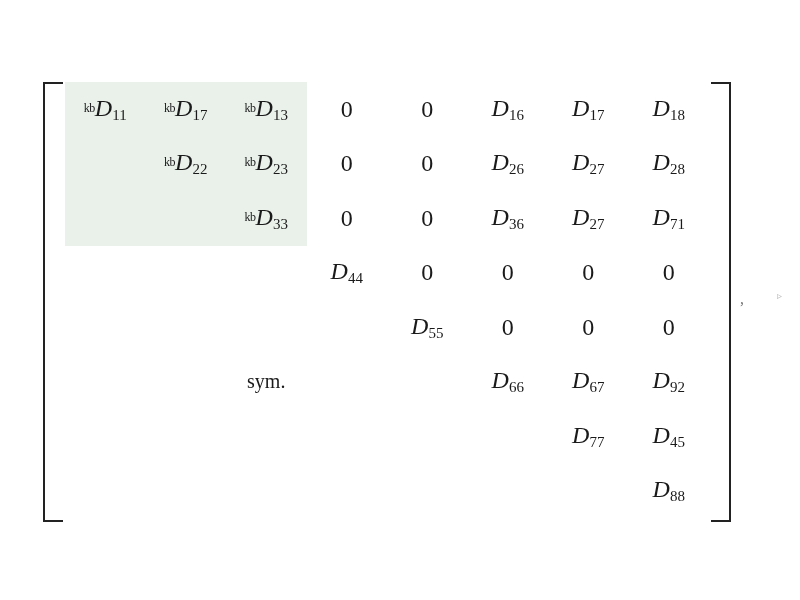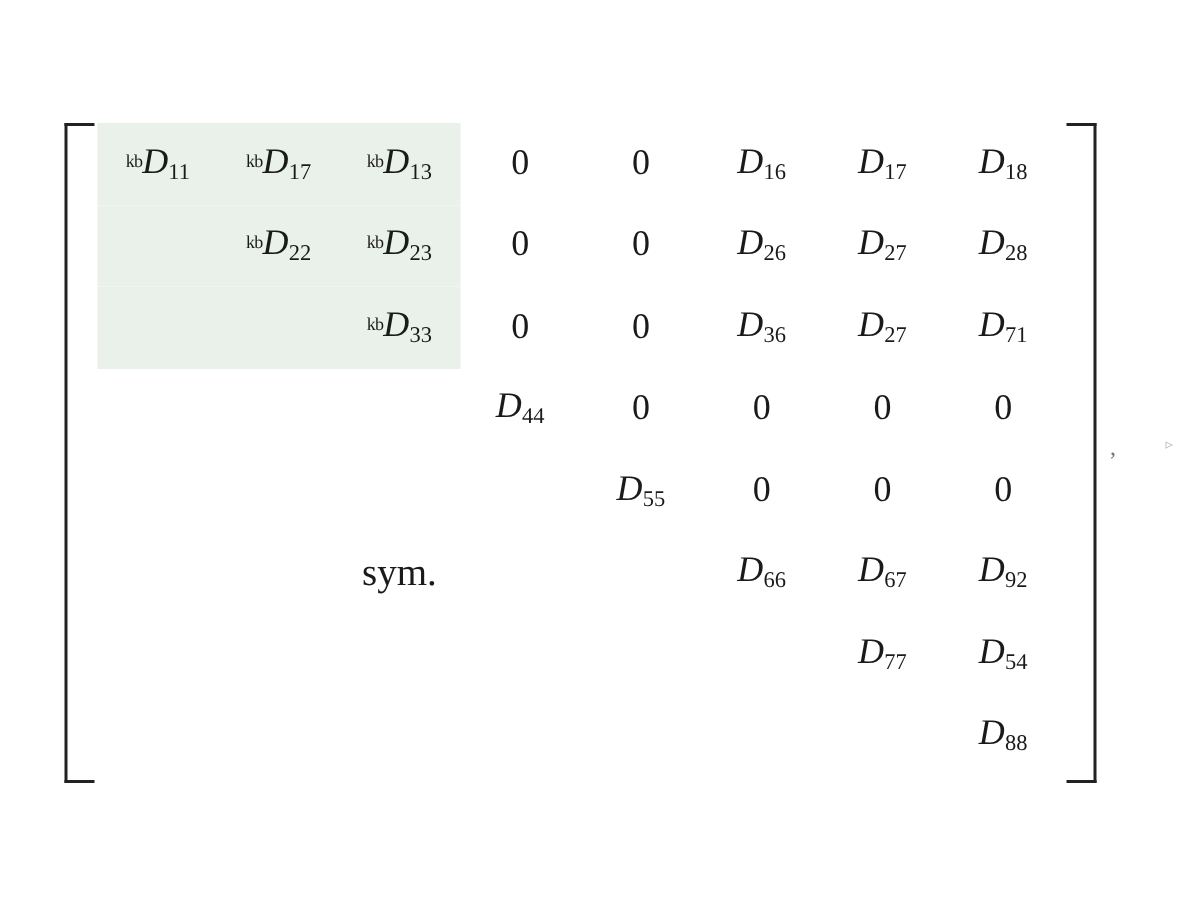--- a/index.html
+++ b/index.html
@@ -11,21 +11,21 @@
   .bracket.left{left:-22px;border-left:2px solid #222;}
   .bracket.right{right:-22px;border-right:2px solid #222;}
   table{border-collapse:collapse;width:100%;height:100%;table-layout:fixed;}
   td{text-align:center;vertical-align:middle;font-size:24px;font-style:italic;
      height:54px;width:80px;padding:0;}
   td.hl{background:#e9f1ea;}
   .pre{font-size:12px;font-style:normal;vertical-align:4px;letter-spacing:-0.5px;}
   .var{}
   .sub{font-size:15px;font-style:normal;vertical-align:-4px;}
   .zero{font-style:normal;}
-  .sym{font-style:normal;font-size:26px;}
+  .sym{font-style:normal;font-size:20px;}
   .comma{position:absolute;right:56px;top:290px;font-size:16px;color:#777;}
   .caret{position:absolute;right:18px;top:290px;font-size:10px;color:#bbb;}
 </style>
 </head>
 <body>
 
 <div class="stage">
   <div class="matrix">
     <div class="bracket left"></div>
     <div class="bracket right"></div>
@@ -92,21 +92,21 @@
             <td><span class="var">D</span><span class="sub">92</span></td>
           </tr>
           <tr>
             <td></td>
             <td></td>
             <td></td>
             <td></td>
             <td></td>
             <td></td>
             <td><span class="var">D</span><span class="sub">77</span></td>
-            <td><span class="var">D</span><span class="sub">54</span></td>
+            <td><span class="var">D</span><span class="sub">45</span></td>
           </tr>
           <tr>
             <td></td>
             <td></td>
             <td></td>
             <td></td>
             <td></td>
             <td></td>
             <td></td>
             <td><span class="var">D</span><span class="sub">88</span></td>

